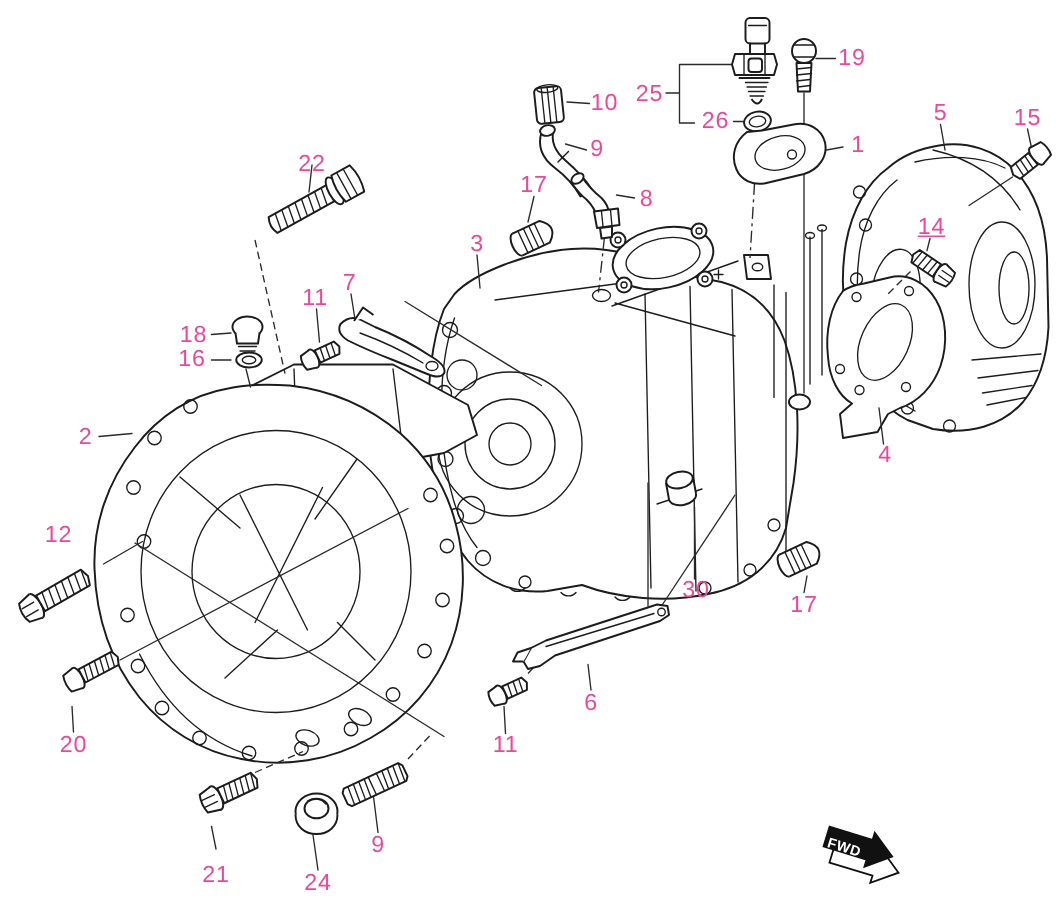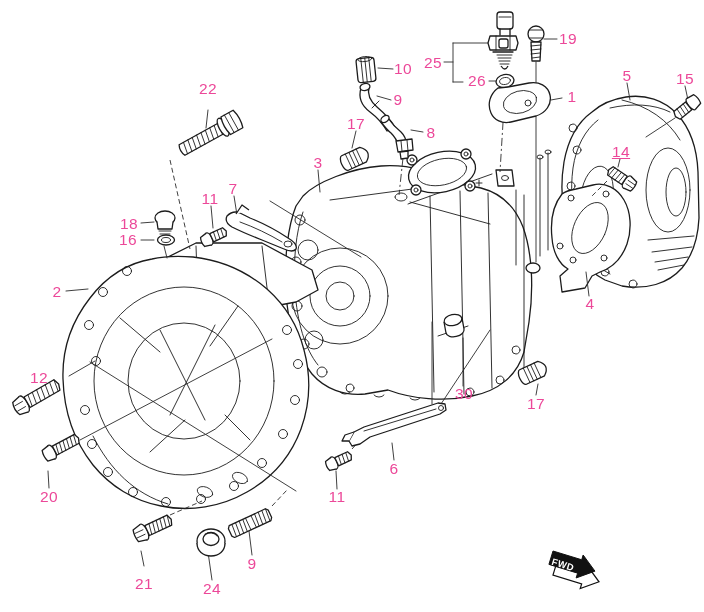--- a/index.html
+++ b/index.html
@@ -353,31 +353,31 @@
       <span class="part-label" style="left: 318px; top: 163px;">3</span>
       <span class="part-label" style="left: 590px; top: 304px;">4</span>
       <span class="part-label" style="left: 627px; top: 76px;">5</span>
       <span class="part-label" style="left: 394px; top: 469px;">6</span>
       <span class="part-label" style="left: 233px; top: 189px;">7</span>
       <span class="part-label" style="left: 431px; top: 133px;">8</span>
       <span class="part-label" style="left: 398px; top: 100px;">9</span>
       <span class="part-label" style="left: 403px; top: 69px;">10</span>
       <span class="part-label" style="left: 210px; top: 199px;">11</span>
       <span class="part-label" style="left: 337px; top: 497px;">11</span>
-      <span class="part-label" style="left: 39px; top: 378px;">12</span>
+      <span class="part-label" style="left: 39px; top: 357px;">12</span>
       <span class="part-label" style="left: 252px; top: 564px;">9</span>
       <span class="part-label" style="left: 621px; top: 152px; text-decoration: underline;">14</span>
       <span class="part-label" style="left: 685px; top: 79px;">15</span>
       <span class="part-label" style="left: 128px; top: 240px;">16</span>
       <span class="part-label" style="left: 356px; top: 124px;">17</span>
       <span class="part-label" style="left: 536px; top: 404px;">17</span>
       <span class="part-label" style="left: 129px; top: 224px;">18</span>
       <span class="part-label" style="left: 568px; top: 39px;">19</span>
       <span class="part-label" style="left: 49px; top: 497px;">20</span>
       <span class="part-label" style="left: 144px; top: 584px;">21</span>
-      <span class="part-label" style="left: 208px; top: 89px;">22</span>
+      <span class="part-label" style="left: 208px; top: 110px;">22</span>
       <span class="part-label" style="left: 464px; top: 394px;">30</span>
       <span class="part-label" style="left: 212px; top: 589px;">24</span>
       <span class="part-label" style="left: 433px; top: 63px;">25</span>
       <span class="part-label" style="left: 477px; top: 81px;">26</span>
     </div>
 
 </div>
 
 </body></html>

